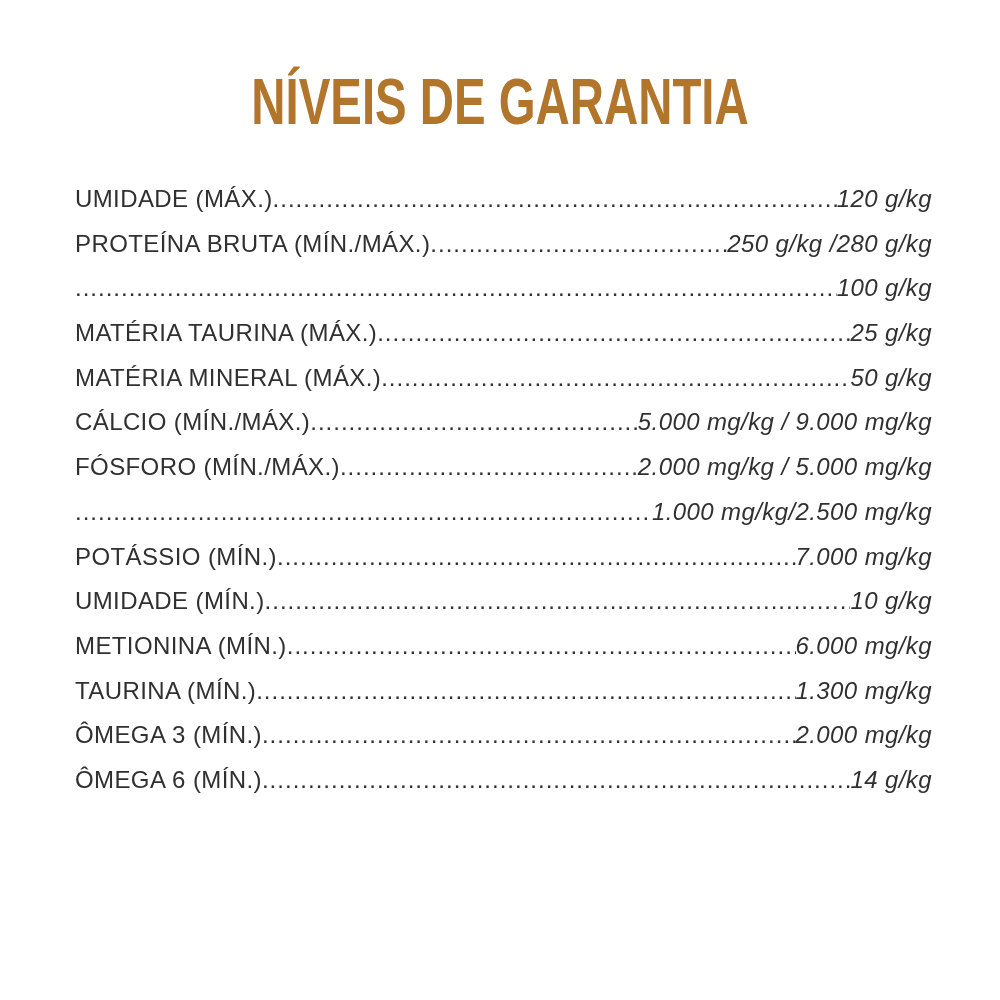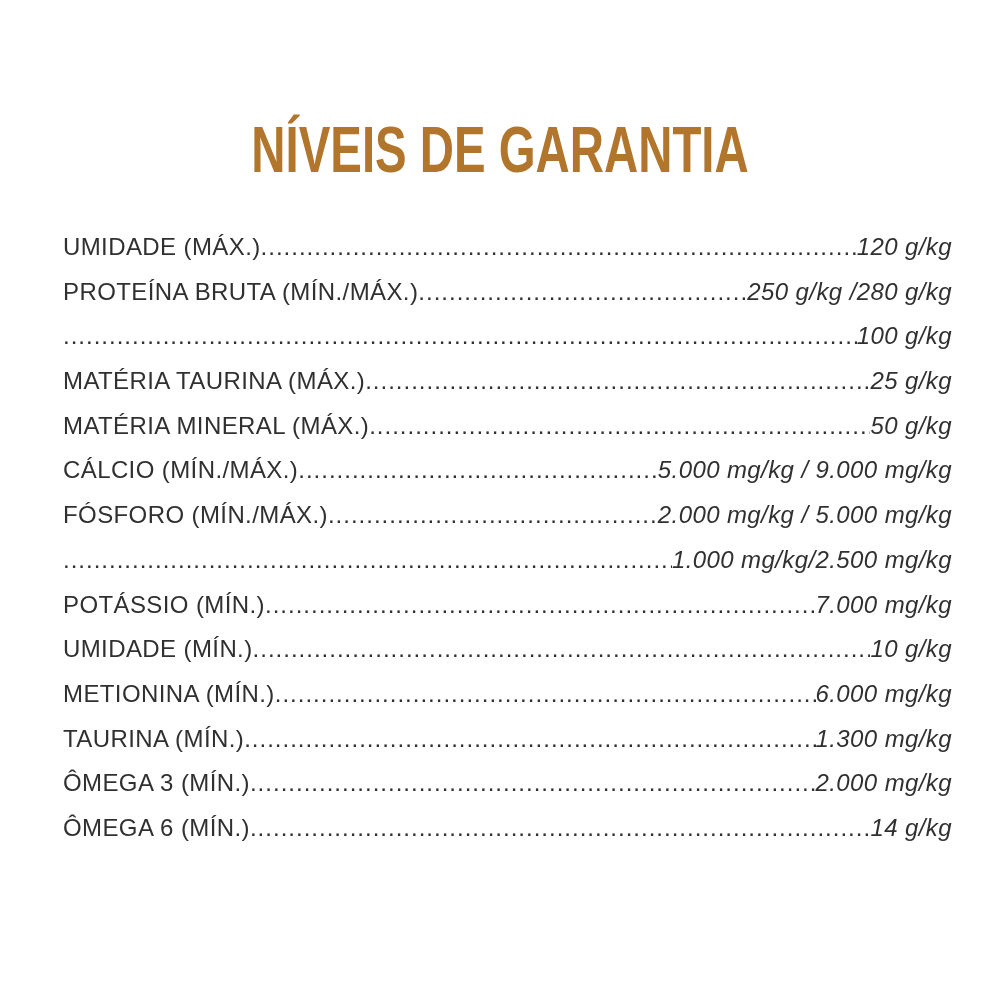--- a/index.html
+++ b/index.html
@@ -10,40 +10,41 @@
   .page {
     position: relative;
     width: 1000px;
     height: 1000px;
     background: #ffffff;
     overflow: hidden;
     font-family: "Liberation Sans", sans-serif;
   }
   .title-wrap {
     text-align: center;
-    padding-top: 118px;
+    padding-top: 70px;
     line-height: 1;
   }
   .title {
     display: inline-block;
     margin: 0;
     font-family: "Liberation Sans", sans-serif;
     font-weight: 700;
     font-size: 64px;
     line-height: 1;
     letter-spacing: 0px;
     color: #b1752c;
     transform: scaleX(0.74);
     transform-origin: 50% 50%;
     white-space: nowrap;
   }
   .rows {
     margin-top: 51px;
     padding-left: 63px;
-    padding-right: 48px;
+    padding-right: 68px;
+    margin-left: 12px;
   }
   .row {
     display: flex;
     align-items: baseline;
     height: 44.7px;
     font-size: 24px;
     color: #303030;
     letter-spacing: 0.4px;
   }
   .label {

